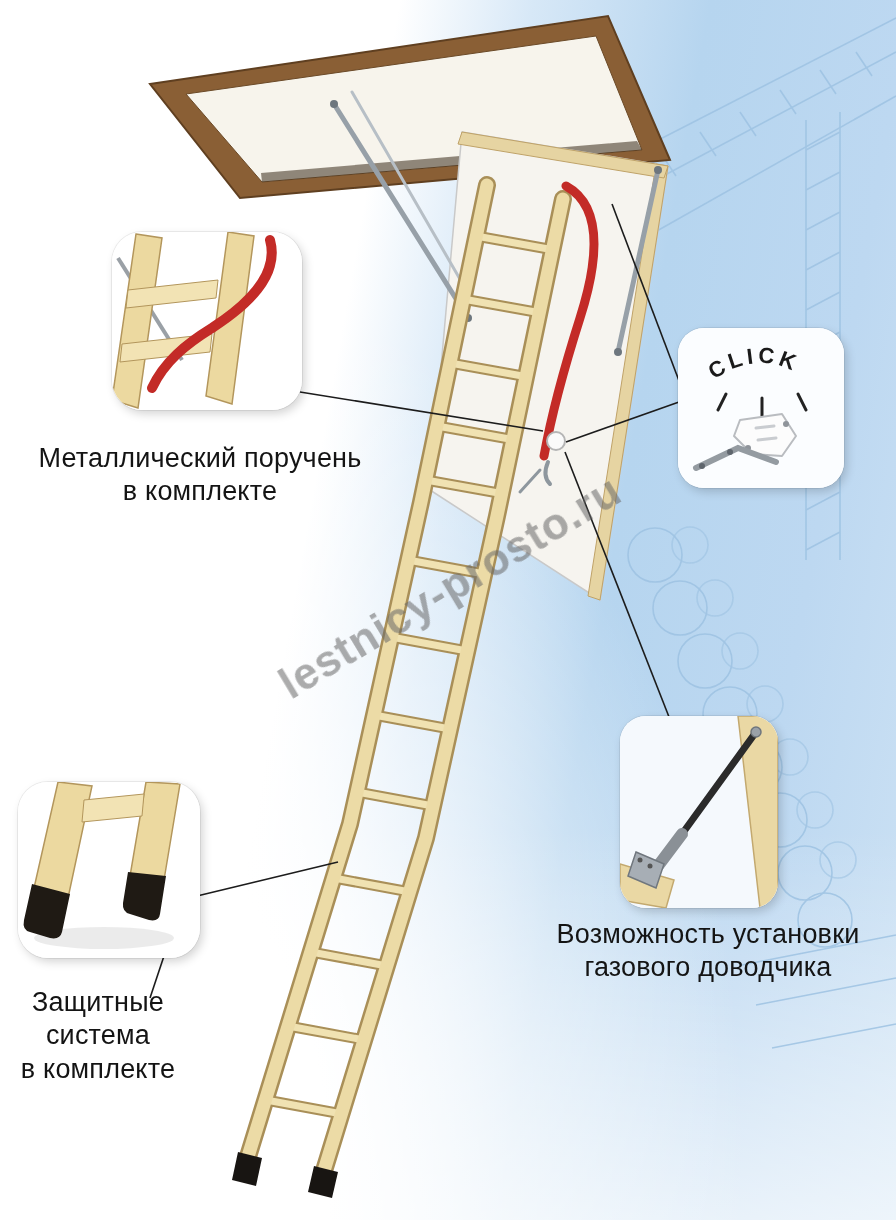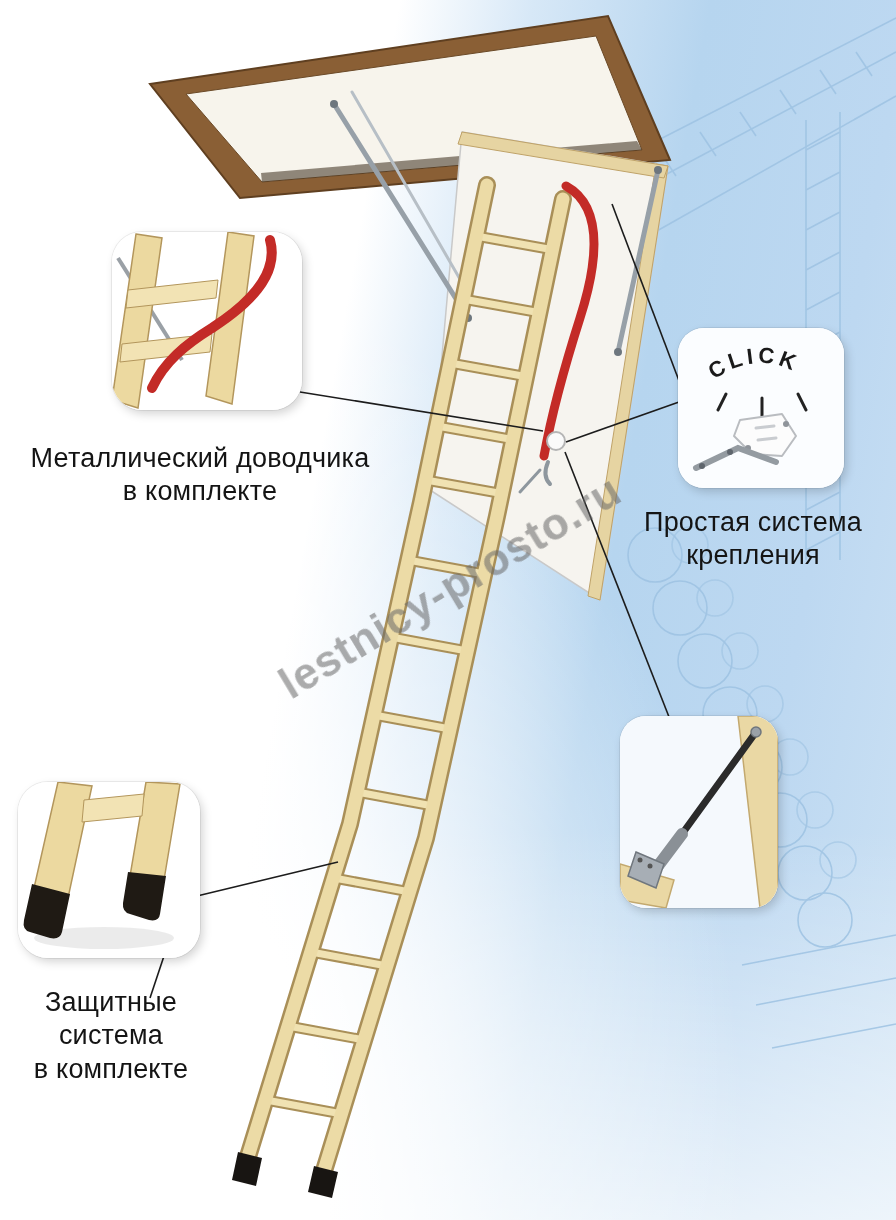--- a/index.html
+++ b/index.html
@@ -32,21 +32,21 @@
   #bubble-gas{left:620px;top:716px;width:158px;height:192px;border-radius:26px;}
   #bubble-feet{left:18px;top:782px;width:182px;height:176px;}
   
   .label{
     position:absolute;text-align:center;color:#141414;
     font-size:27px;line-height:1.24;font-weight:500;letter-spacing:.2px;
   }
   #label-handrail{left:8px;top:442px;width:384px;}
   #label-mount{left:620px;top:506px;width:266px;}
   #label-gas{left:528px;top:918px;width:360px;}
-  #label-feet{left:19px;top:986px;width:184px;}
+  #label-feet{left:6px;top:986px;width:184px;}
   
   .watermark{
     position:absolute;left:150px;top:562px;width:600px;text-align:center;
     font-size:44px;font-weight:700;letter-spacing:1px;
     color:rgba(104,104,104,.55);
     transform:rotate(-31deg);
     pointer-events:none;white-space:nowrap;
   }
 </style>
 </head>
@@ -226,29 +226,29 @@
       <ellipse cx="86" cy="156" rx="70" ry="11" fill="rgba(0,0,0,0.08)"></ellipse>
       <polygon points="40,0 74,4 50,116 16,106" fill="#ecd9a0" stroke="#b3965c" stroke-width="1.5"></polygon>
       <polygon points="128,0 162,2 146,98 112,94" fill="#ecd9a0" stroke="#b3965c" stroke-width="1.5"></polygon>
       <polygon points="66,18 126,12 124,34 64,40" fill="#f2e3b4" stroke="#b3965c" stroke-width="1"></polygon>
       <path d="M14,102 L52,112 L44,150 Q42,158 32,156 L12,150 Q4,148 6,138 Z" fill="#1f1a14"></path>
       <path d="M110,90 L148,94 L142,132 Q141,140 131,138 L112,132 Q104,130 105,121 Z" fill="#1f1a14"></path>
     </svg>
   </div>
 
   <div class="label" id="label-handrail">
-    <div>Металлический доводчика</div>
+    <div>Металлический поручень</div>
     <div>в комплекте</div>
   </div>
 
-  <div class="label" id="label-mount">
-    <div>Простая система</div>
-    <div>крепления</div>
-  </div>
-
+
+  <div class="label" id="label-gas">
+    <div>Возможность установки</div>
+    <div>газового доводчика</div>
+  </div>
 
   <div class="label" id="label-feet">
     <div>Защитные</div>
     <div>система</div>
     <div>в комплекте</div>
   </div>
 
   <div class="watermark">lestnicy-prosto.ru</div>
 
 </div>

